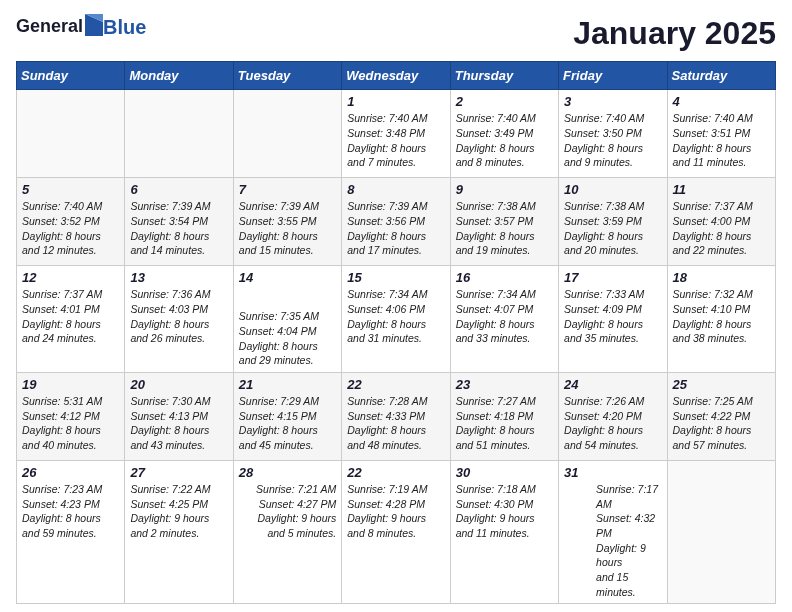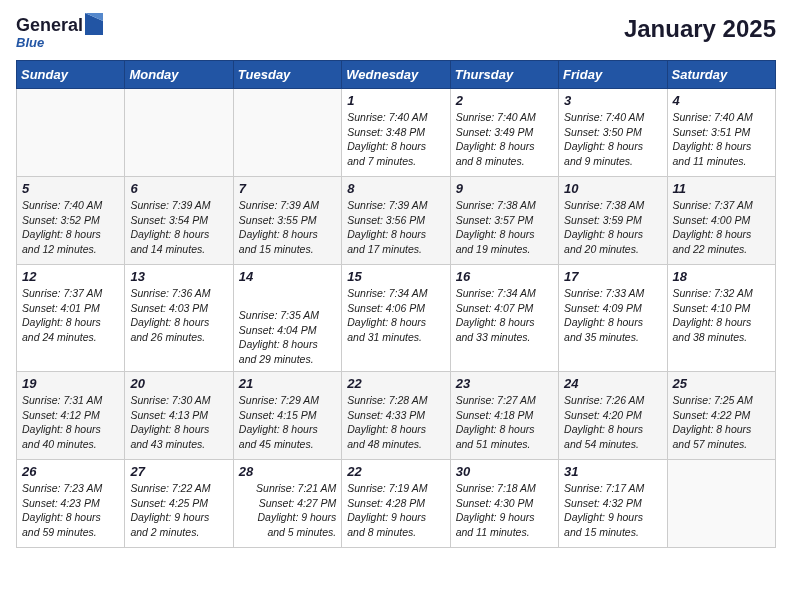--- a/index.html
+++ b/index.html
@@ -15,45 +15,44 @@
       justify-content: space-between;
       align-items: flex-start;
       margin-bottom: 10px;
     }
     .logo {
       display: flex;
       align-items: center;
     }
     .logo-text {
       display: flex;
-      flex-direction: column;
+      flex-direction: row;
       line-height: 1.1;
     }
     .logo-general {
       font-size: 18px;
       font-weight: bold;
       color: #1a1a2e;
     }
     .logo-blue {
-      font-size: 13px;
+      font-size: 20px;
       font-weight: bold;
       color: #2255a4;
-      font-style: italic;
     }
     .logo-icon {
       width: 18px;
       height: 22px;
       margin-left: 2px;
       margin-top: -4px;
     }
     .title-block {
       text-align: right;
     }
     .month-title {
-      font-size: 24px;
+      font-size: 32px;
       font-weight: bold;
       color: #1a1a2e;
       line-height: 1.1;
     }
     .location {
       font-size: 14px;
       color: #333;
       margin-top: 2px;
     }
     .calendar {
@@ -262,21 +261,21 @@
           <div class="day-number">18</div>
           <div class="day-info" style="white-space: pre-line;">Sunrise: 7:32 AM
 Sunset: 4:10 PM
 Daylight: 8 hours
 and 38 minutes.</div>
         </td>
       </tr>
       <tr>
         <td>
           <div class="day-number">19</div>
-          <div class="day-info" style="white-space: pre-line;">Sunrise: 7:31 AM
+          <div class="day-info" style="white-space: pre-line;">Sunrise: 5:31 AM
 Sunset: 4:12 PM
 Daylight: 8 hours
 and 40 minutes.</div>
         </td>
         <td>
           <div class="day-number">20</div>
           <div class="day-info" style="white-space: pre-line;">Sunrise: 7:30 AM
 Sunset: 4:13 PM
 Daylight: 8 hours
 and 43 minutes.</div>
@@ -348,21 +347,21 @@
         </td>
         <td>
           <div class="day-number">30</div>
           <div class="day-info" style="white-space: pre-line;">Sunrise: 7:18 AM
 Sunset: 4:30 PM
 Daylight: 9 hours
 and 11 minutes.</div>
         </td>
         <td>
           <div class="day-number">31</div>
-          <div class="day-info" style="white-space: pre-line;">Sunrise: 7:17 AM
+          <div class="day-info" style="white-space: pre-line; margin-left: 32px;">Sunrise: 7:17 AM
 Sunset: 4:32 PM
 Daylight: 9 hours
 and 15 minutes.</div>
         </td>
         <td class="empty-cell"></td>
       </tr>
     </tbody>
 </table>
 
 </body></html>

